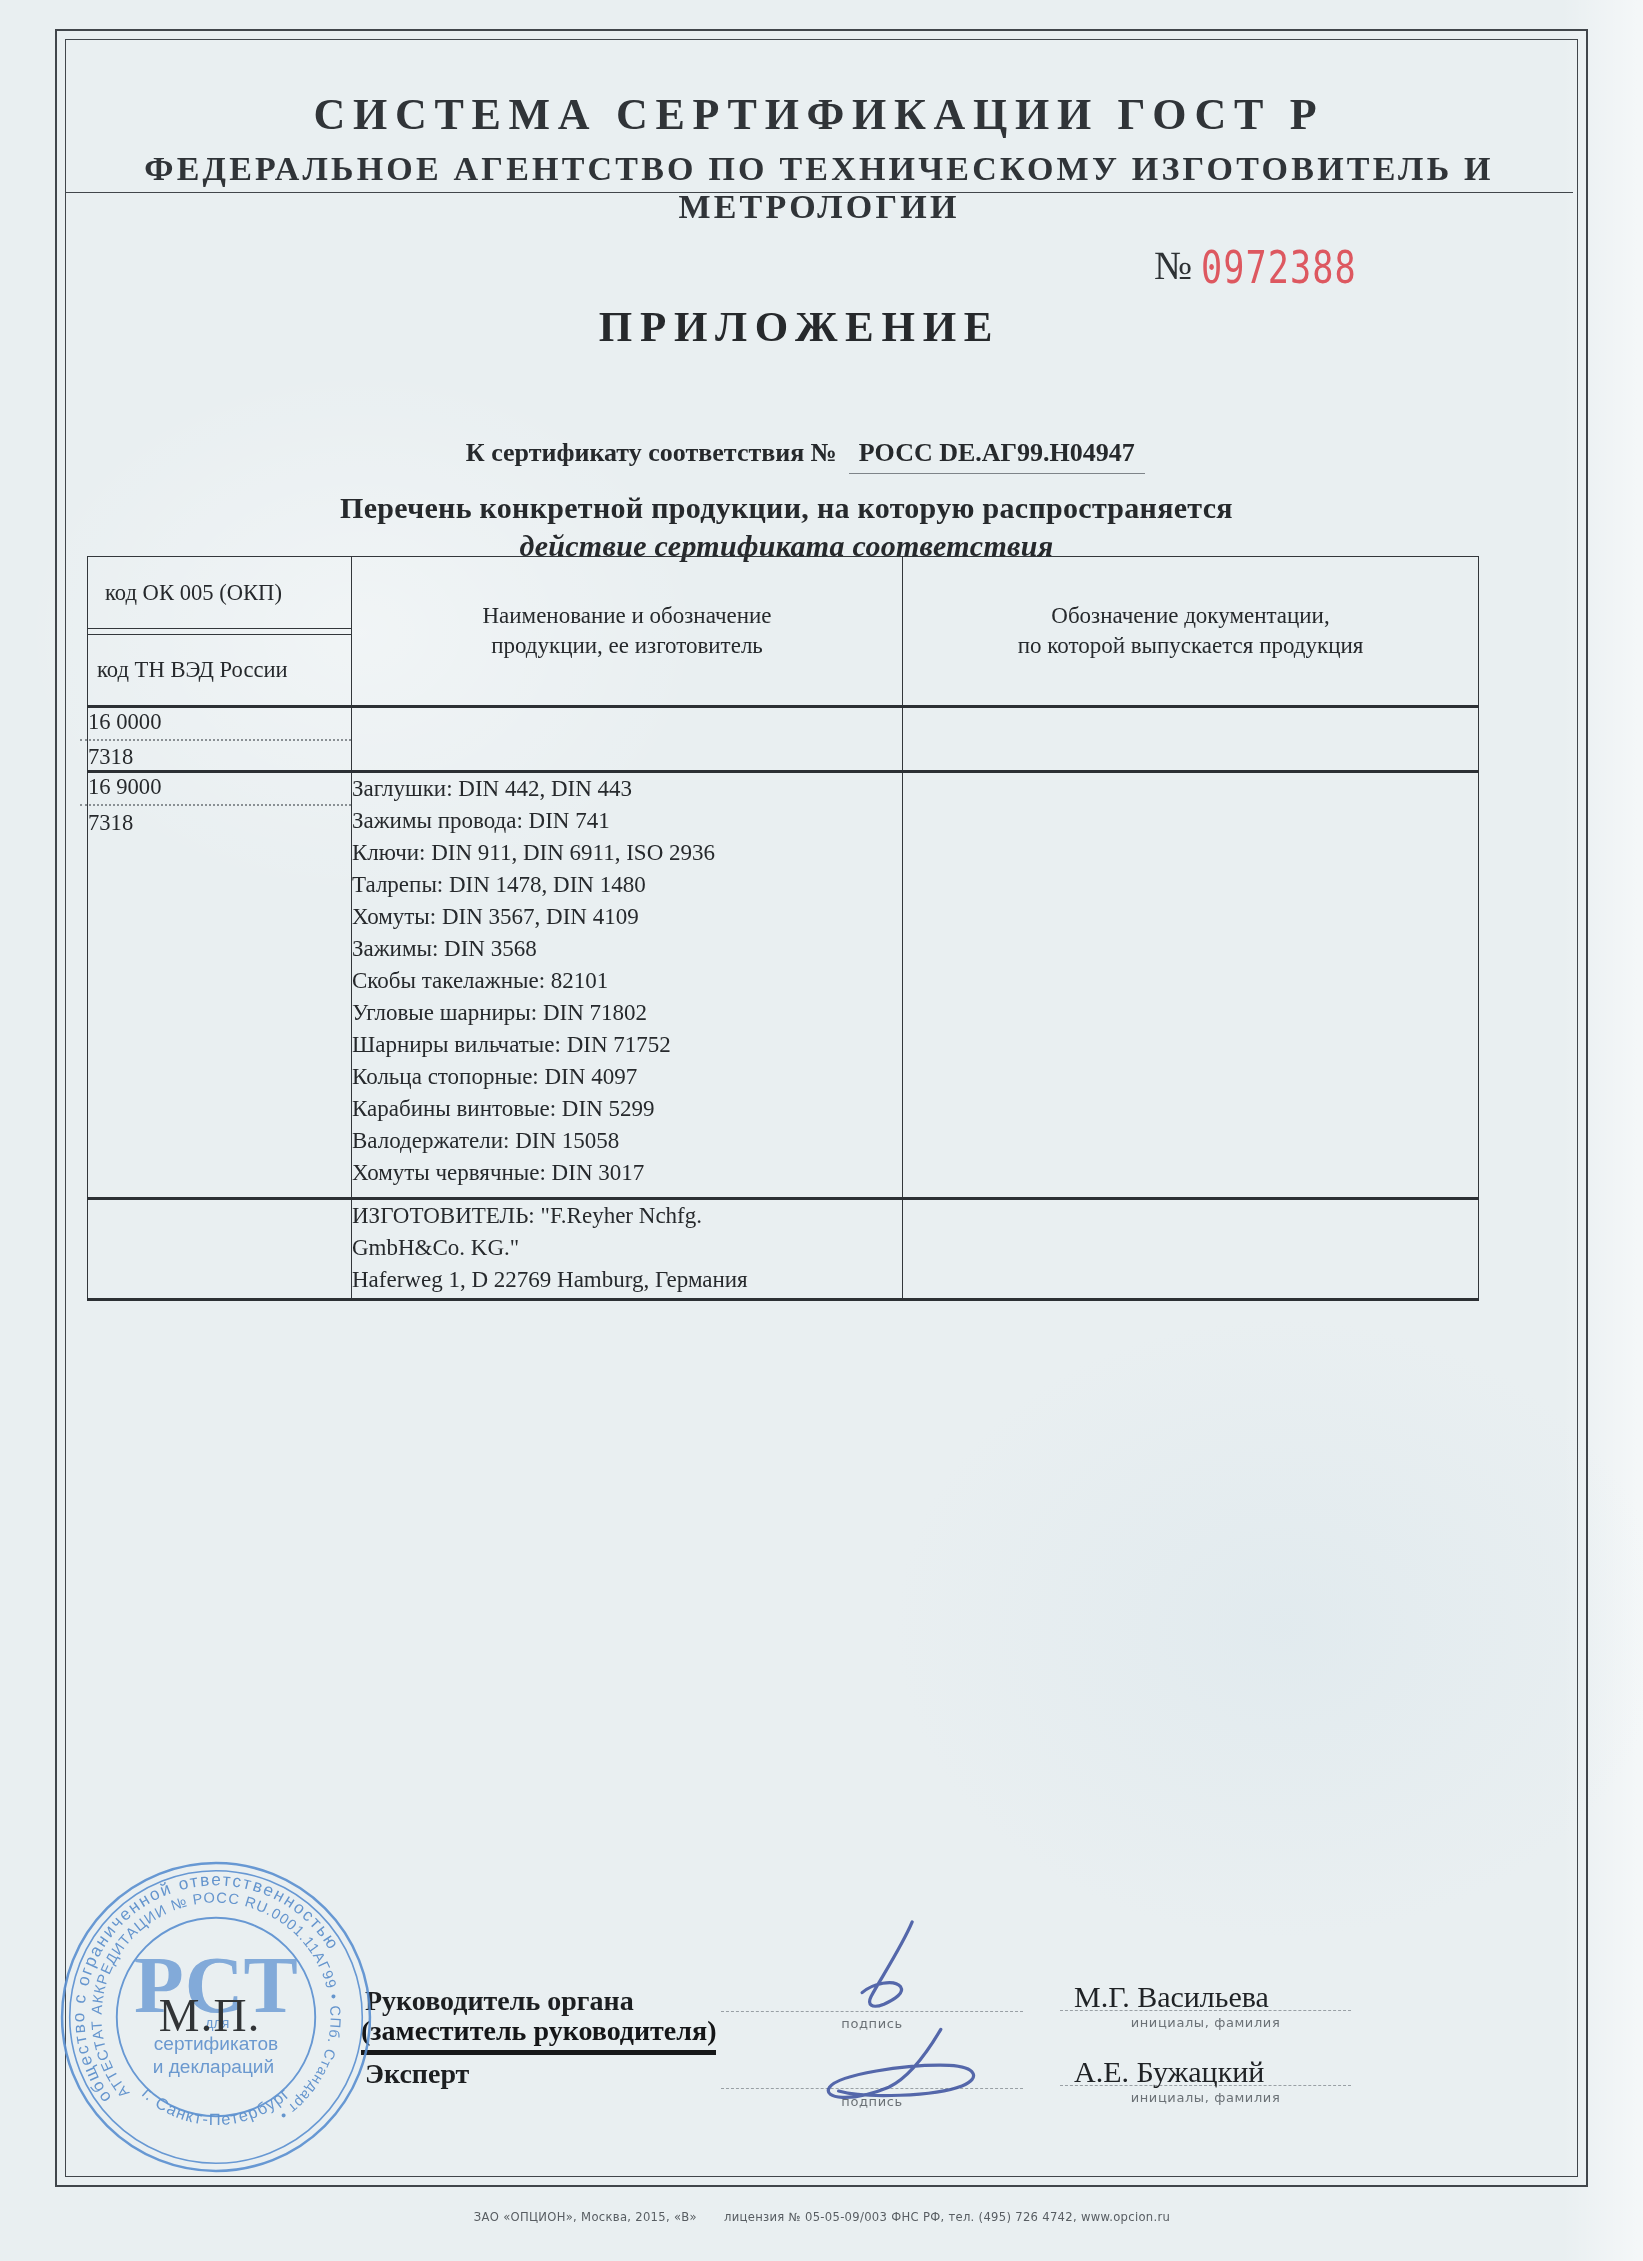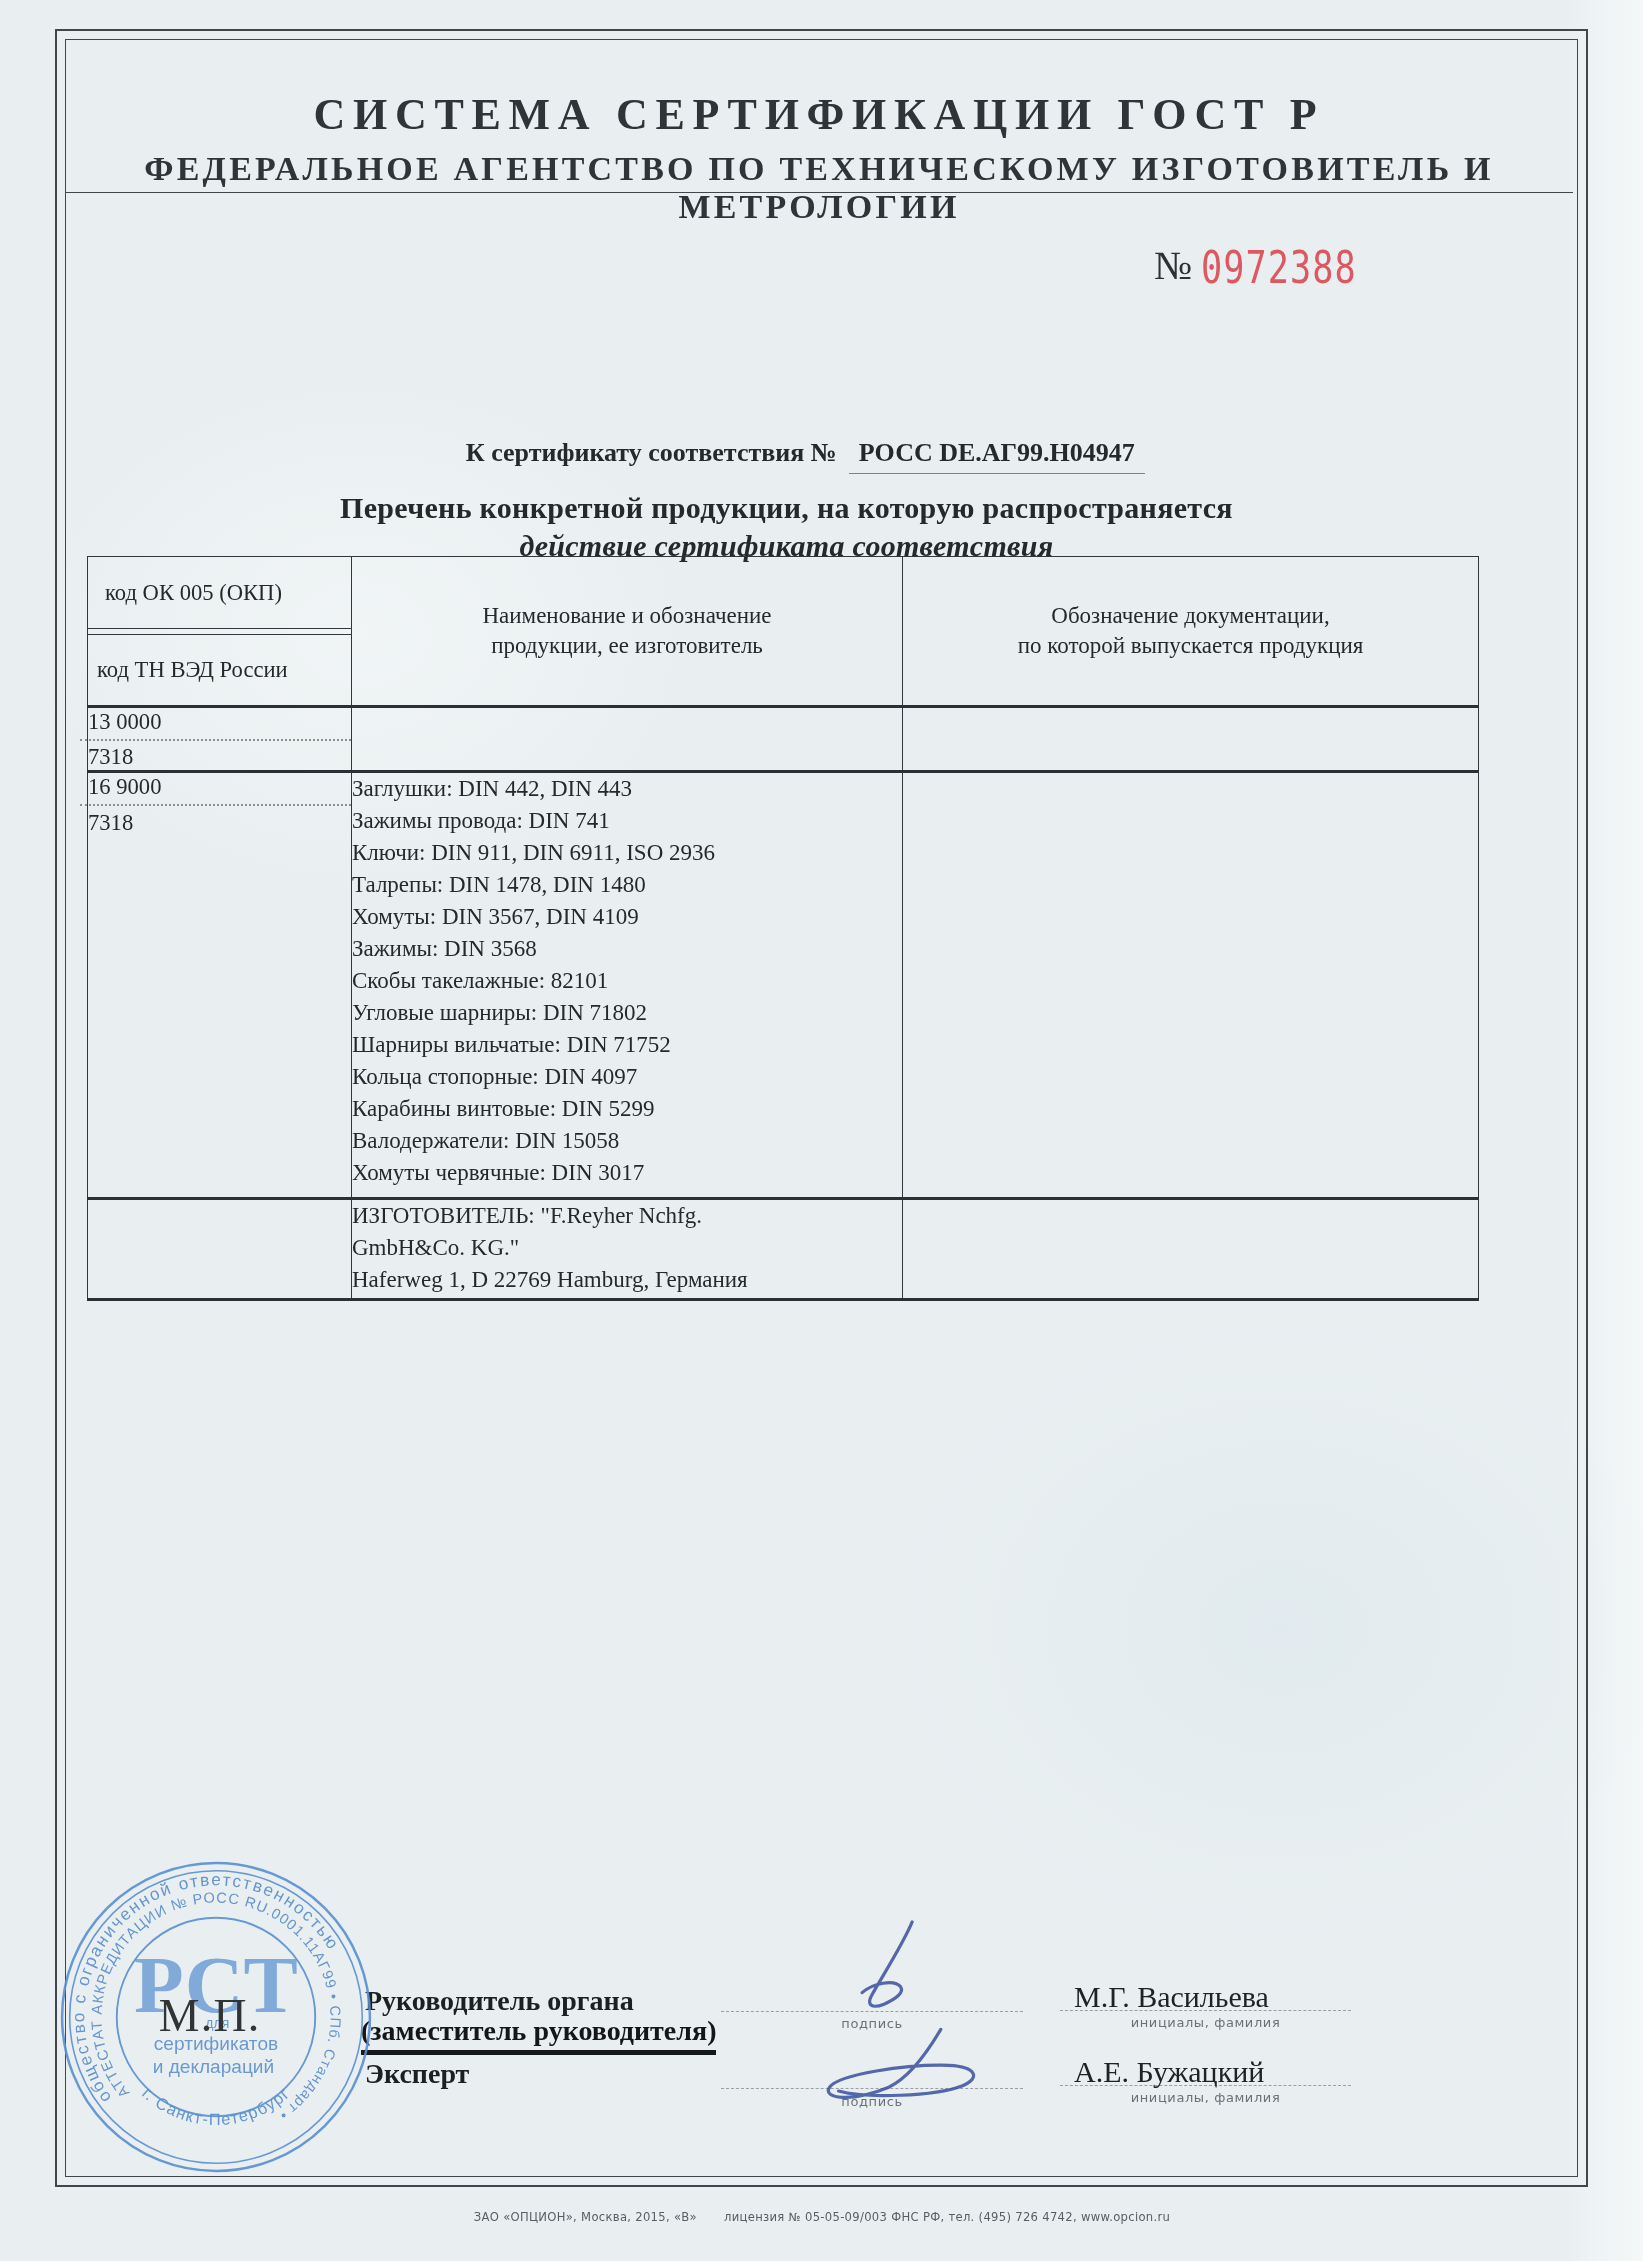--- a/index.html
+++ b/index.html
@@ -98,20 +98,21 @@
   <div class="header-rule"></div>
 
   <div class="hdr1">СИСТЕМА СЕРТИФИКАЦИИ ГОСТ Р</div>
   <div class="hdr2">ФЕДЕРАЛЬНОЕ АГЕНТСТВО ПО ТЕХНИЧЕСКОМУ ИЗГОТОВИТЕЛЬ И МЕТРОЛОГИИ</div>
 
   <div class="form-number">
     <span class="no-sign">№</span>
     <span class="no-digits">0972388</span>
   </div>
 
+  <div class="doc-title">ПРИЛОЖЕНИЕ</div>
   <div class="cert-line">
     <span>К сертификату соответствия №</span><span class="cert-value">РОСС DE.АГ99.Н04947</span>
   </div>
   <div class="subtitle sub1">Перечень конкретной продукции,  на которую распространяется</div>
   <div class="subtitle sub2">действие сертификата соответствия</div>
 
   <table class="prod-table">
     <colgroup>
         <col style="width:264px">
         <col style="width:551px">
@@ -130,21 +131,21 @@
         <div>Наименование и обозначение</div>
         <div>продукции, ее изготовитель</div>
       </td>
       <td class="colhdr">
         <div>Обозначение документации,</div>
         <div>по которой выпускается продукция</div>
       </td>
     </tr>
     <tr class="r1">
       <td class="codecell">
-        <div class="okp">13 0000</div>
+        <div class="okp">16 0000</div>
         <div class="dots"></div>
         <div class="tnved">7318</div>
       </td>
       <td></td>
       <td></td>
     </tr>
     <tr class="r2">
       <td class="codecell">
         <div class="okp">16 9000</div>
         <div class="dots"></div>

